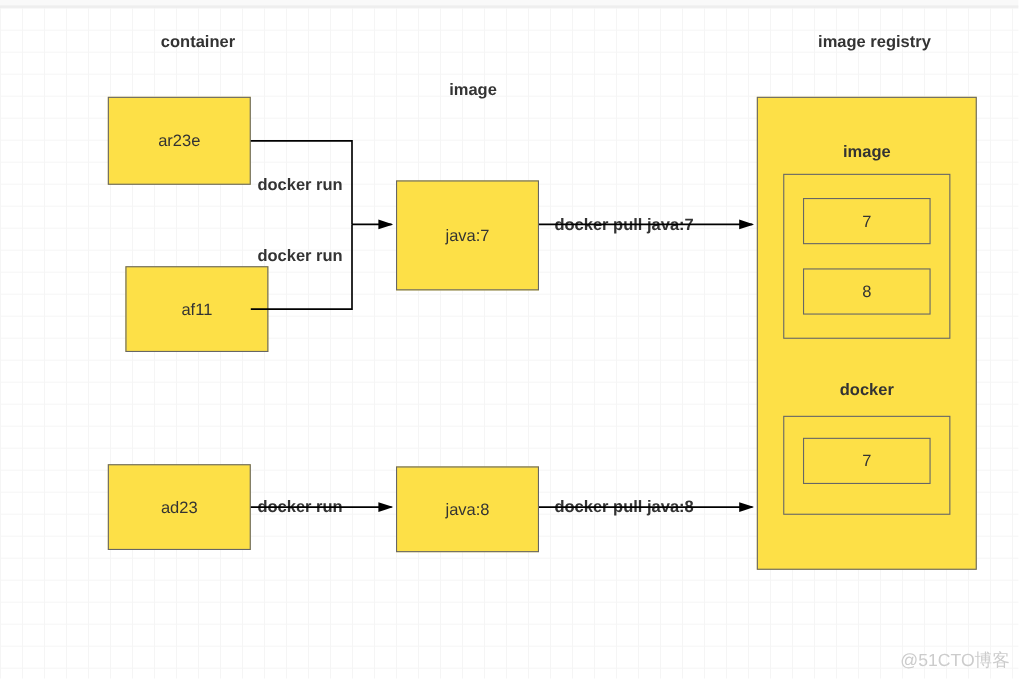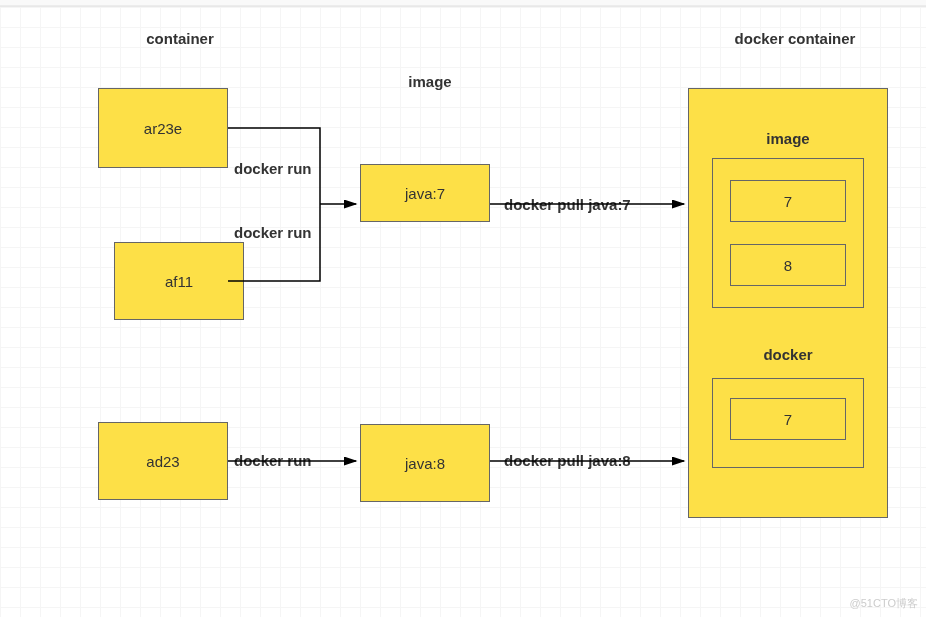--- a/index.html
+++ b/index.html
@@ -59,44 +59,44 @@
   svg.overlay line, svg.overlay polyline {
     stroke: #000;
     stroke-width: 1.5;
     fill: none;
   }
   .watermark {
     position: absolute;
     right: 8px;
     bottom: 6px;
     color: #ccc;
-    font-size: 11px;
+    font-size: 16px;
   }
 </style>
 </head>
 <body>
 
 <div class="topbar"></div>
 <div class="grid-bg"></div>
 
 <div class="label" style="left:120px; top:30px; width:120px;">container</div>
 <div class="label" style="left:370px; top:30px; width:120px;margin-top:43px;">image</div>
-<div class="label" style="left:720px; top:30px; width:150px;">docker container</div>
+<div class="label" style="left:720px; top:30px; width:150px;">image registry</div>
 
 <div class="box" style="left:98px; top:88px; width:130px; height:80px;">
   <span>ar23e</span>
 </div>
 <div class="box" style="left:98px; top:242px; width:130px; height:78px;margin-left:16px;">
   <span>af11</span>
 </div>
 <div class="box" style="left:98px; top:422px; width:130px; height:78px;">
   <span>ad23</span>
 </div>
 
-<div class="box" style="left:360px; top:164px; width:130px; height:58px;">
+<div class="box" style="left:360px; top:164px; width:130px; height:100px;">
   <span>java:7</span>
 </div>
 <div class="box" style="left:360px; top:424px; width:130px; height:78px;">
   <span>java:8</span>
 </div>
 
 <div class="label" style="left:234px; top:160px;">docker run</div>
 <div class="label" style="left:234px; top:224px;">docker run</div>
 <div class="label" style="left:234px; top:452px;">docker run</div>
 <div class="label" style="left:504px; top:196px;">docker pull java:7</div>

